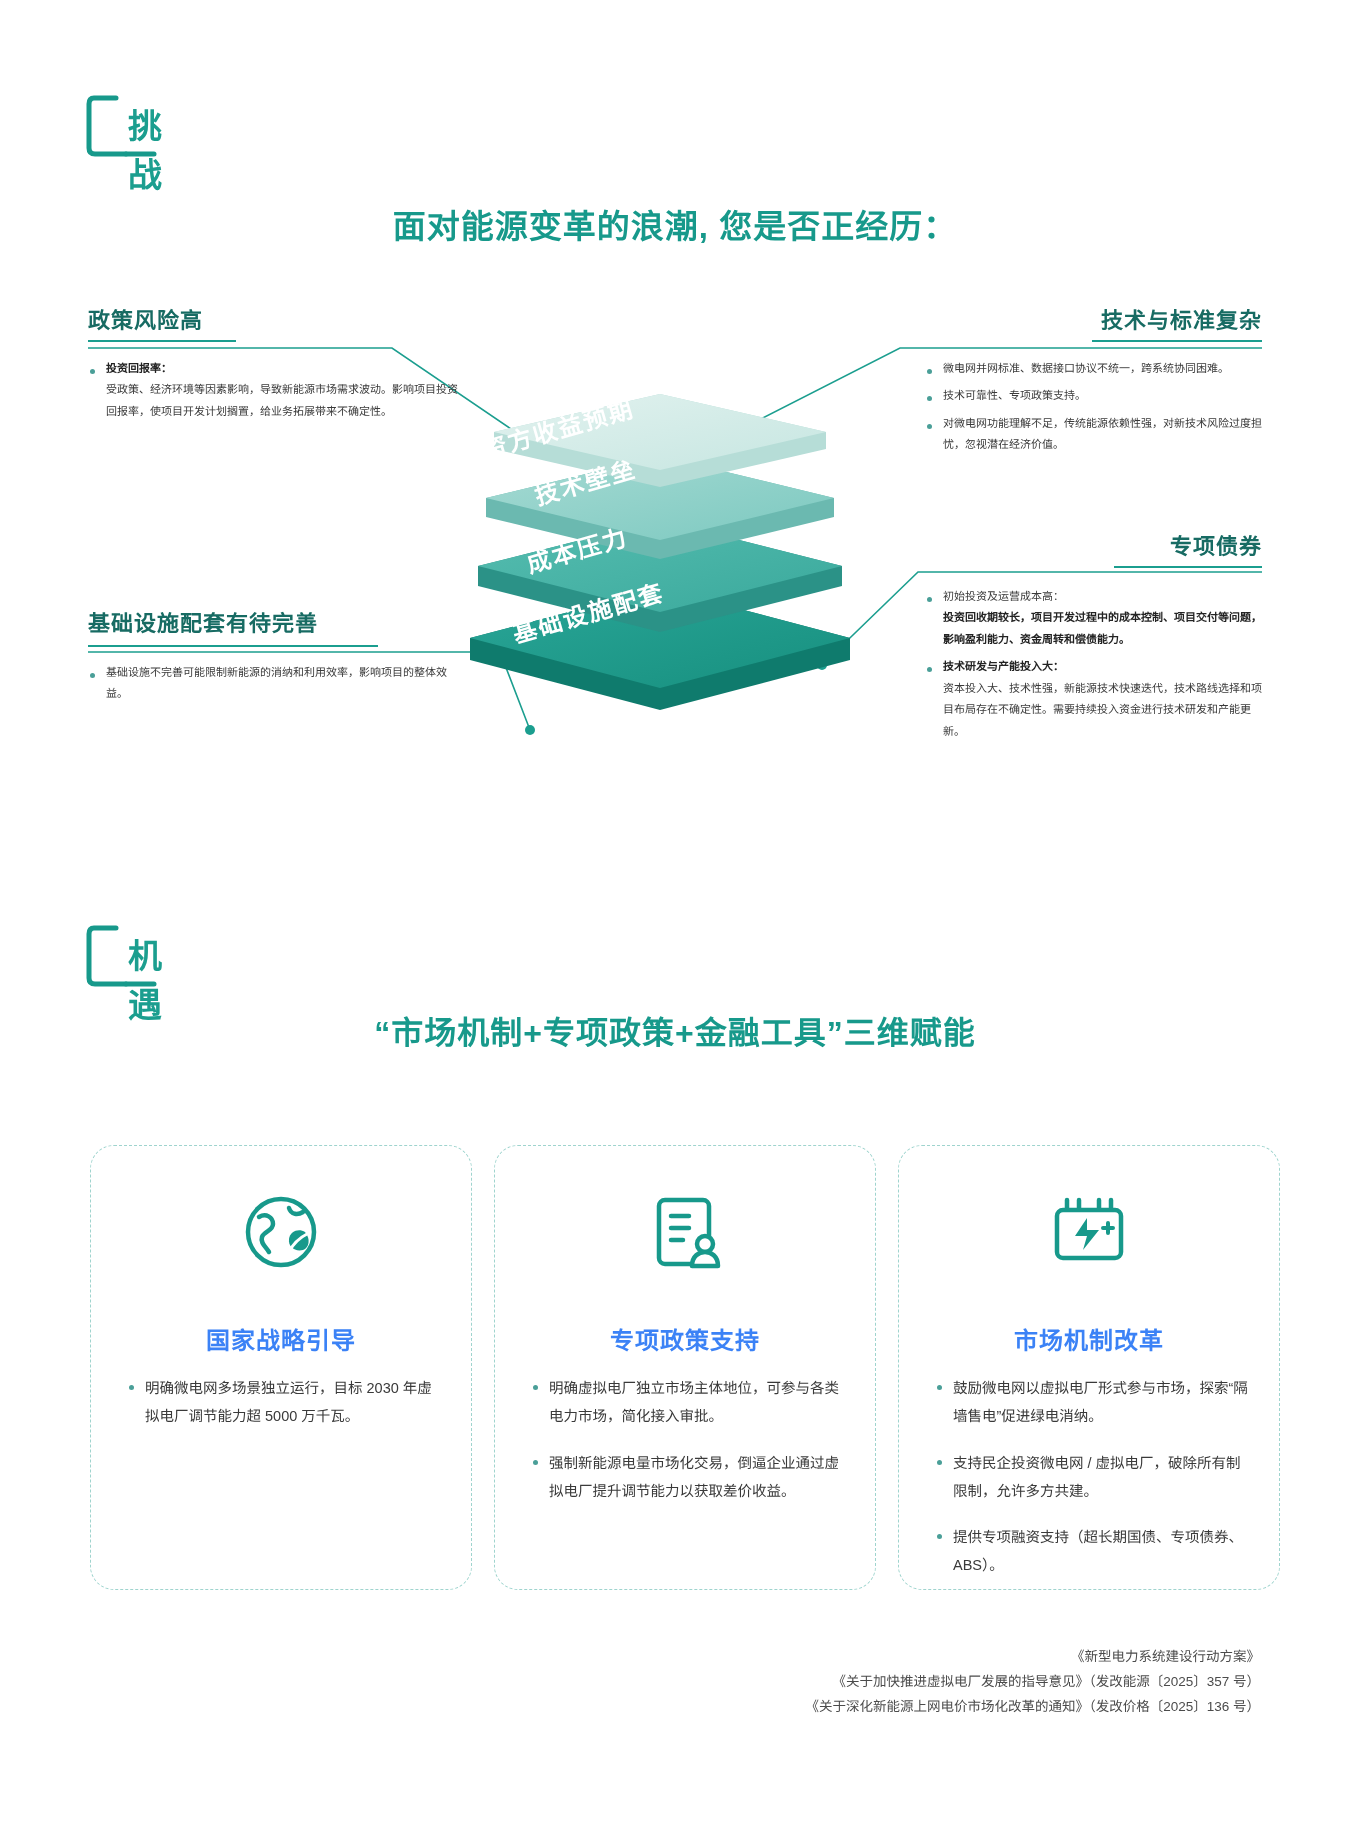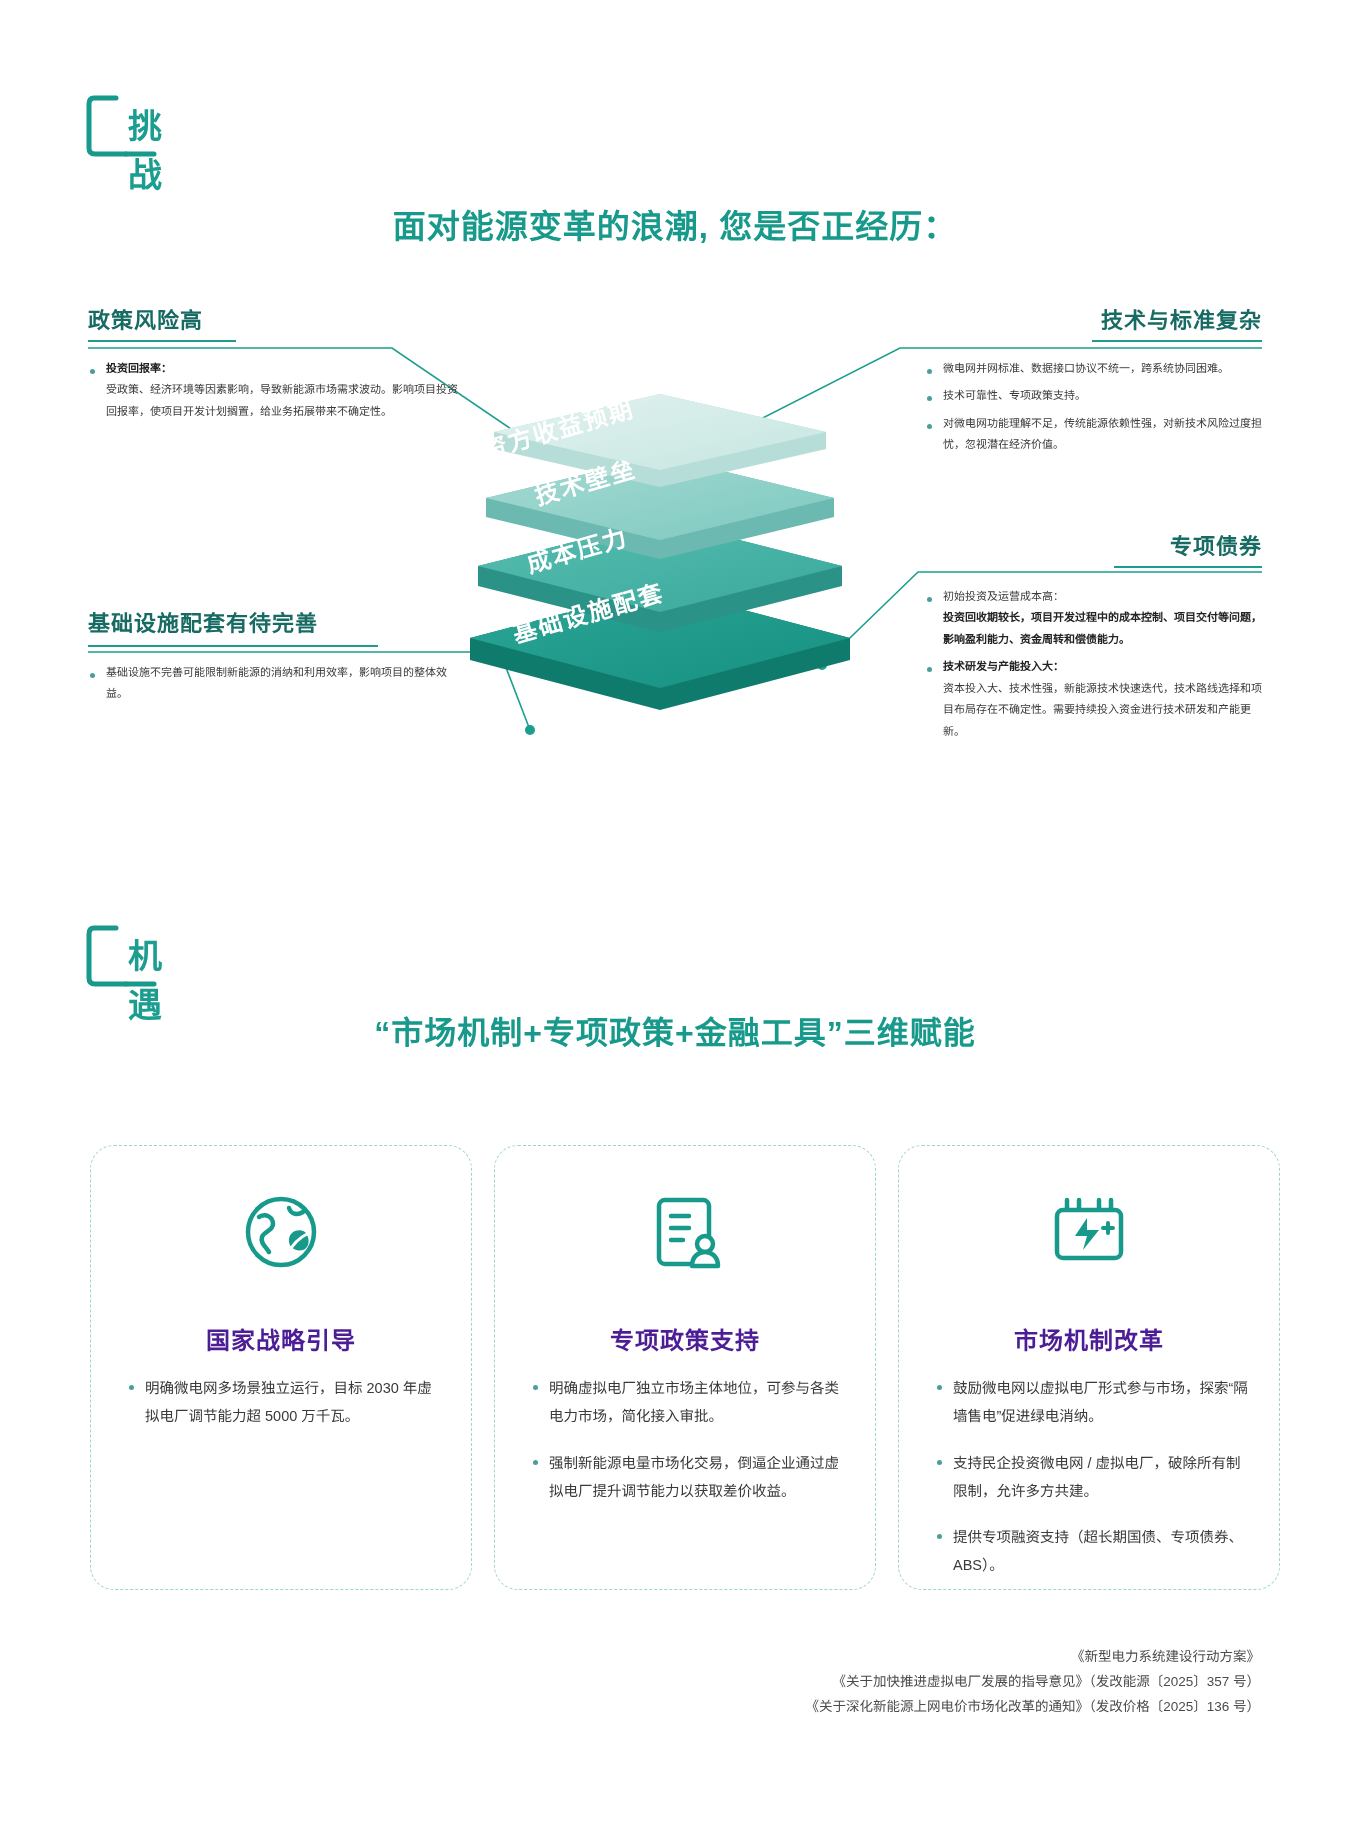--- a/index.html
+++ b/index.html
@@ -138,21 +138,21 @@
     display: flex;
     justify-content: center;
   }
   .card-title {
     position: absolute;
     top: 175px;
     width: 100%;
     text-align: center;
     font-size: 24px;
     font-weight: 700;
-    color: #4c1d95;
+    color: #3b82f6;
     letter-spacing: 1px;
   }
   .card-bullets {
     position: absolute;
     top: 228px;
     left: 36px;
     right: 26px;
     font-size: 14.5px;
     line-height: 1.95;
     color: #3a3a3a;

